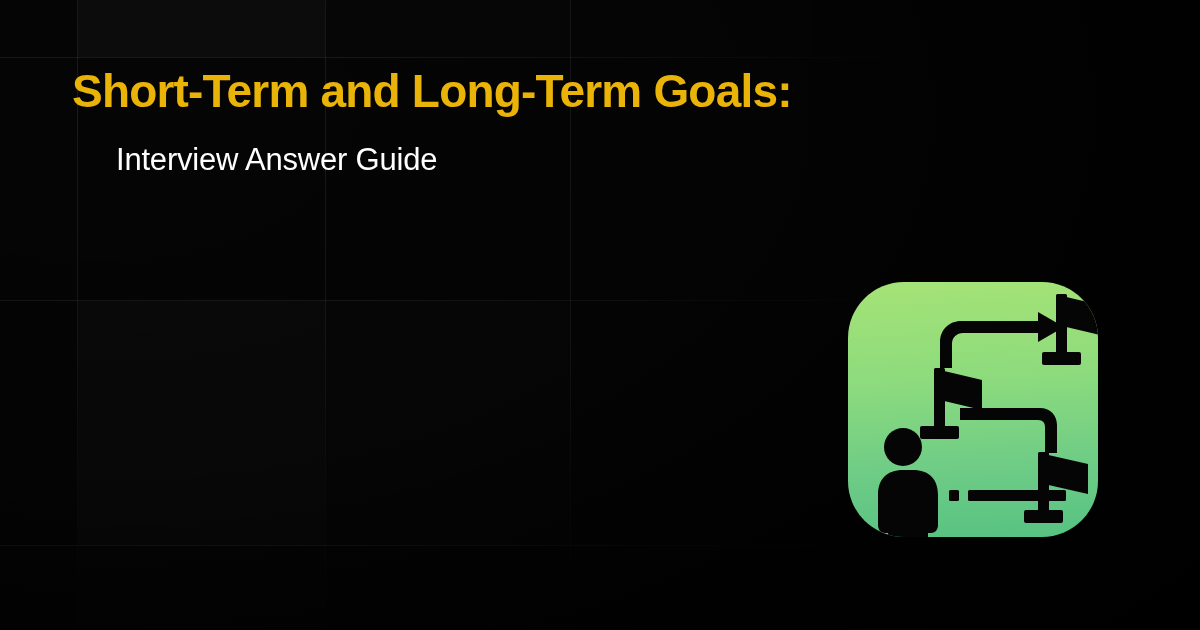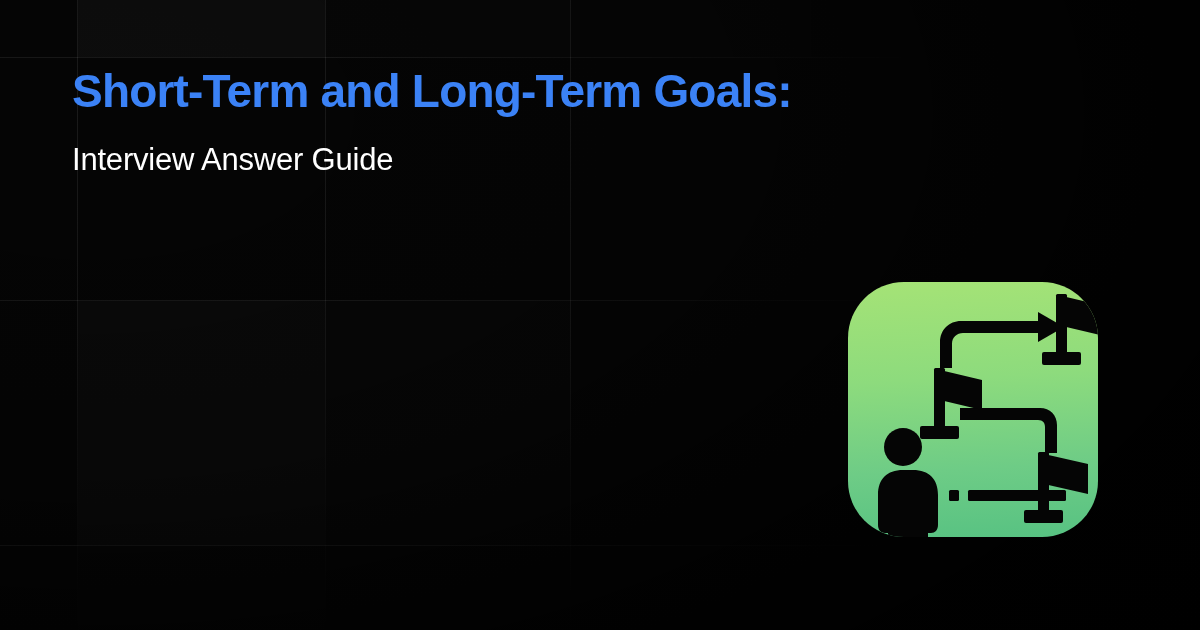--- a/index.html
+++ b/index.html
@@ -63,31 +63,32 @@
     position:absolute;
     left:72px;
     top:64px;
     width:830px;
   }
   .headline {
     font-size:46px;
     font-weight:700;
     letter-spacing:-0.8px;
     line-height:1.18;
-    color:#3b82f6;
+    color:#eab308;
     white-space:nowrap;
   }
   .subhead {
     margin-top:23px;
     font-size:31px;
     font-weight:400;
     letter-spacing:-0.2px;
     line-height:1.25;
     color:#ffffff;
     white-space:nowrap;
+    margin-left:44px;
   }
 
   
   .app-icon {
     position:absolute;
     left:848px;
     top:282px;
     width:250px;
     height:255px;
     border-radius:56px;

